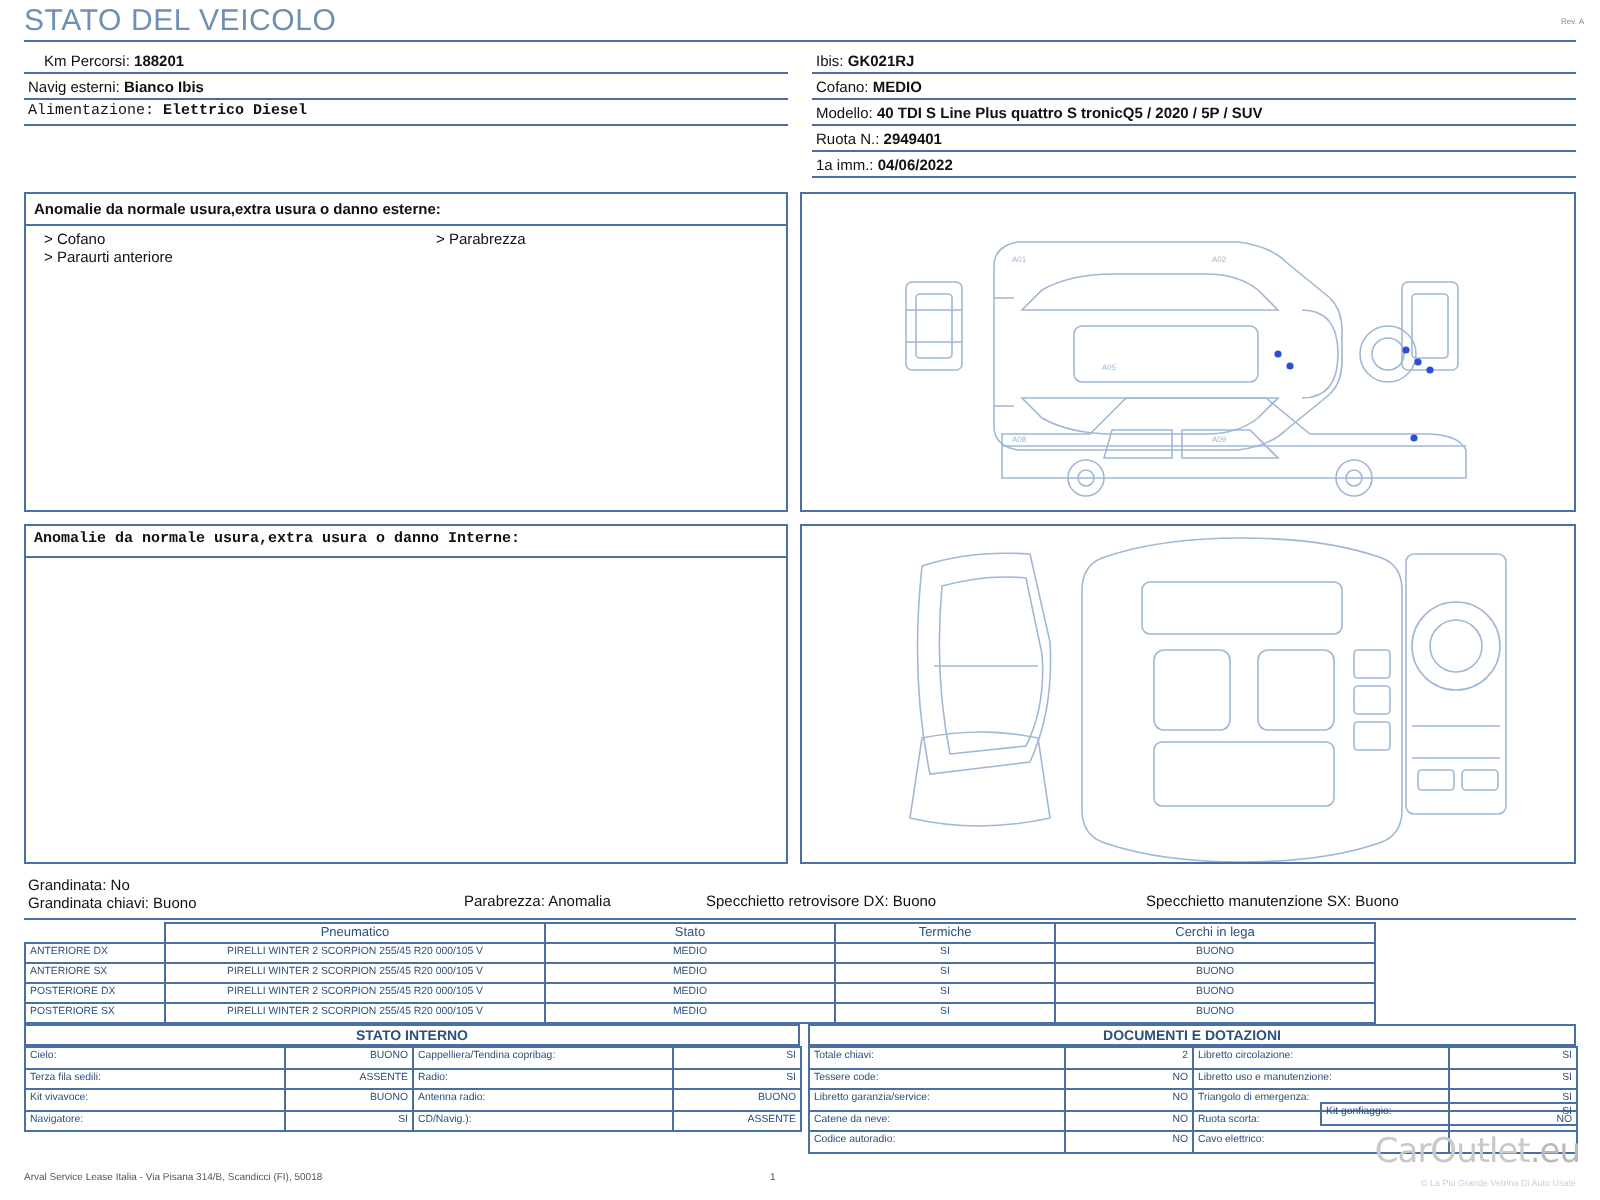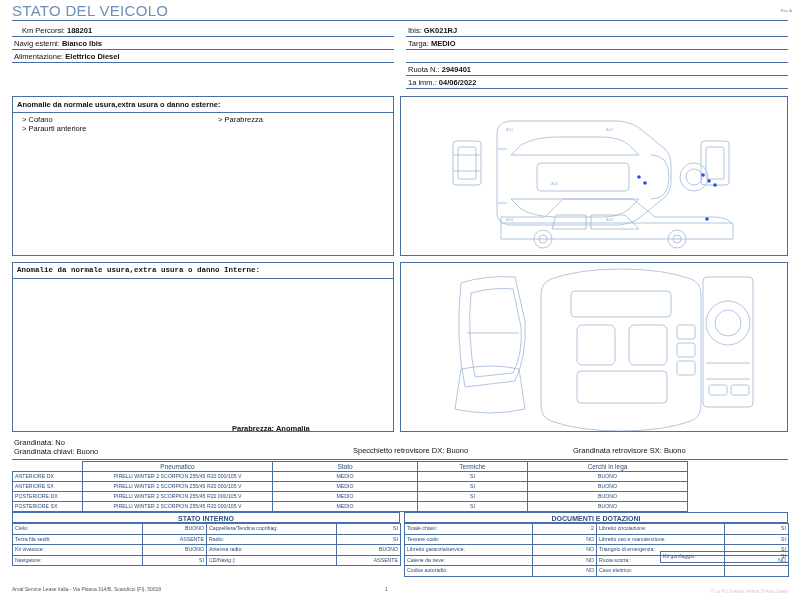--- a/index.html
+++ b/index.html
@@ -79,38 +79,42 @@
     <span class="v">188201</span>
   </div>
   <div class="hr" style="left:12px;top:36px;width:382px;"></div>
 
   <div class="fieldrow" style="left:14px;top:39px;">
     <span class="k">Navig esterni:</span>
     <span class="v">Bianco Ibis</span>
   </div>
   <div class="hr" style="left:12px;top:49px;width:382px;"></div>
 
-  <div class="fieldrow" style="left:14px;top:52px;">
+  <div class="fieldrow" style="left:14px;top:52px;font-family:Liberation Mono, monospace;">
     <span class="k">Alimentazione:</span>
     <span class="v">Elettrico Diesel</span>
   </div>
   <div class="hr" style="left:12px;top:62px;width:382px;"></div>
 
   <div class="fieldrow" style="left:408px;top:26px;">
     <span class="k">Ibis:</span>
     <span class="v">GK021RJ</span>
   </div>
   <div class="hr" style="left:406px;top:36px;width:382px;"></div>
 
   <div class="fieldrow" style="left:408px;top:39px;">
-    <span class="k">Targa:</span>
+    <span class="k">Cofano:</span>
     <span class="v">MEDIO</span>
   </div>
   <div class="hr" style="left:406px;top:49px;width:382px;"></div>
 
+  <div class="fieldrow" style="left:408px;top:52px;">
+    <span class="k">Modello:</span>
+    <span class="v">40 TDI S Line Plus quattro S tronicQ5 / 2020 / 5P / SUV</span>
+  </div>
   <div class="hr" style="left:406px;top:62px;width:382px;"></div>
 
   <div class="fieldrow" style="left:408px;top:65px;">
     <span class="k">Ruota N.:</span>
     <span class="v">2949401</span>
   </div>
   <div class="hr" style="left:406px;top:75px;width:382px;"></div>
 
   <div class="fieldrow" style="left:408px;top:78px;">
     <span class="k">1a imm.:</span>
@@ -203,30 +207,30 @@
 
         <path d="M56 96 q30 -6 58 0 l6 40 q-36 8 -70 0 z" transform="translate(4,10)"></path>
       </g>
     </svg>
   </div>
 
   <div class="midinfo" style="left:14px;top:438px;">
     <span>Grandinata:</span>
     <span>No</span>
   </div>
-  <div class="midinfo" style="left:232px;top:424px;font-weight:bold;">
+  <div class="midinfo" style="left:232px;top:446px;">
     <span>Parabrezza:</span>
     <span>Anomalia</span>
   </div>
   <div class="midinfo" style="left:353px;top:446px;">
     <span>Specchietto retrovisore DX:</span>
     <span>Buono</span>
   </div>
   <div class="midinfo" style="left:573px;top:446px;">
-    <span>Grandinata retrovisore SX:</span>
+    <span>Specchietto manutenzione SX:</span>
     <span>Buono</span>
   </div>
   <div class="midinfo" style="left:14px;top:447px;">
     <span>Grandinata chiavi:</span>
     <span>Buono</span>
   </div>
   <div class="hr" style="left:12px;top:459px;width:776px;"></div>
 
   <div class="tbl" style="left:12px;top:461px;">
     <table>
@@ -369,15 +373,18 @@
           <tr>
         <td class="kvk">Kit gonfiaggio:</td>
         <td class="kvv">SI</td>
       </tr>
     </tbody>
       </table>
   </div>
 
   <div class="footer">Arval Service Lease Italia - Via Pisana 314/B, Scandicci (FI), 50018</div>
   <div class="pageno">1</div>
+  <div class="watermark">
+    <span>CarOutlet</span><span class="wm-accent">.eu</span>
+  </div>
   <div class="wm-sub">© La Più Grande Vetrina Di Auto Usate</div>
 
 </div>
 
 </body></html>

